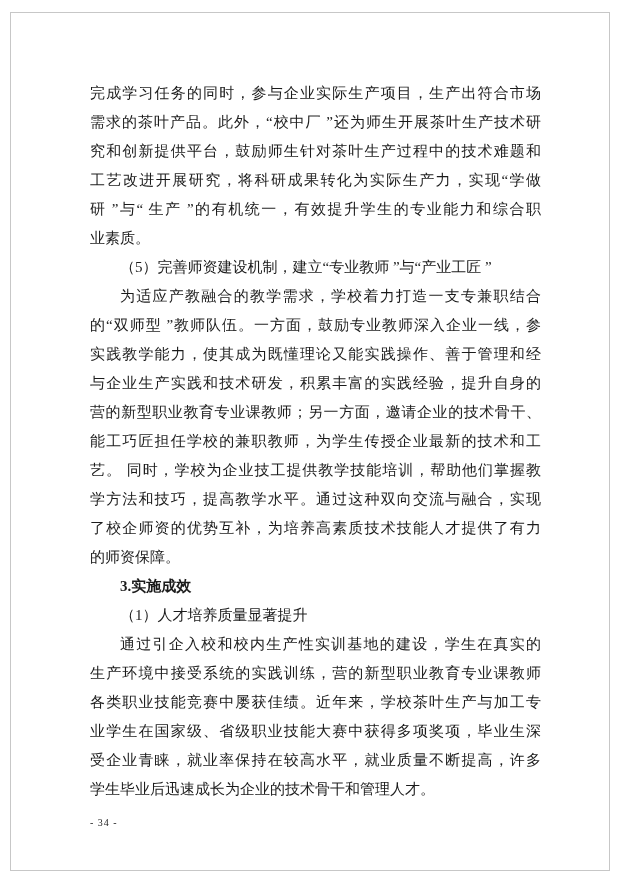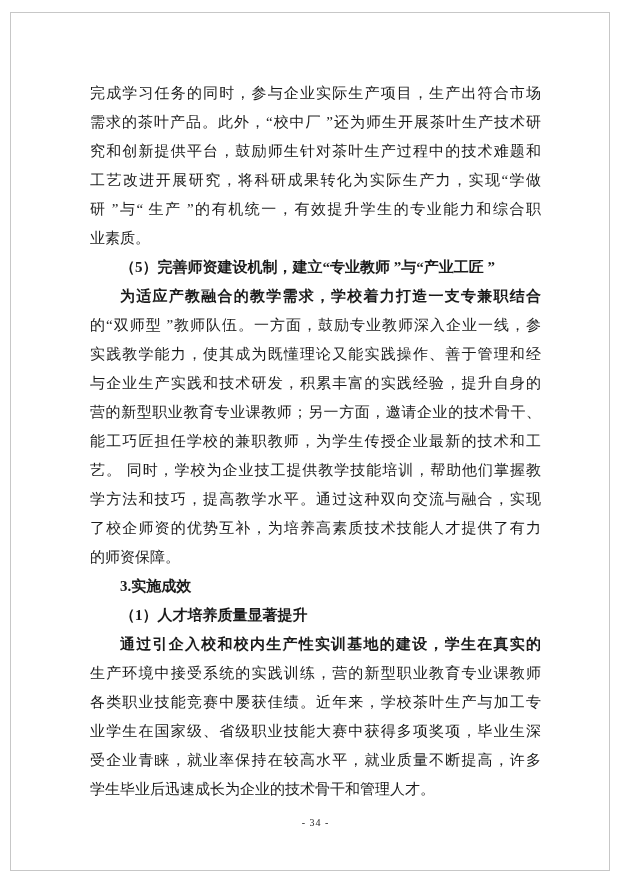--- a/index.html
+++ b/index.html
@@ -37,27 +37,26 @@
     text-align: justify;
     text-justify: inter-character;
     white-space: nowrap;
     overflow: visible;
   }
   .line.j {
     text-align-last: justify;
   }
   .line.indent {
     text-indent: 2em;
-    font-weight: bold;
   }
   .line.bold {
     font-weight: bold;
   }
   .page-number {
-    text-align: center;
+    text-align: left;
     font-size: 10px;
     color: #222222;
     margin-top: 13px;
     letter-spacing: 1px;
   }
 </style>
 </head>
 <body>
 
 <div class="canvas">

